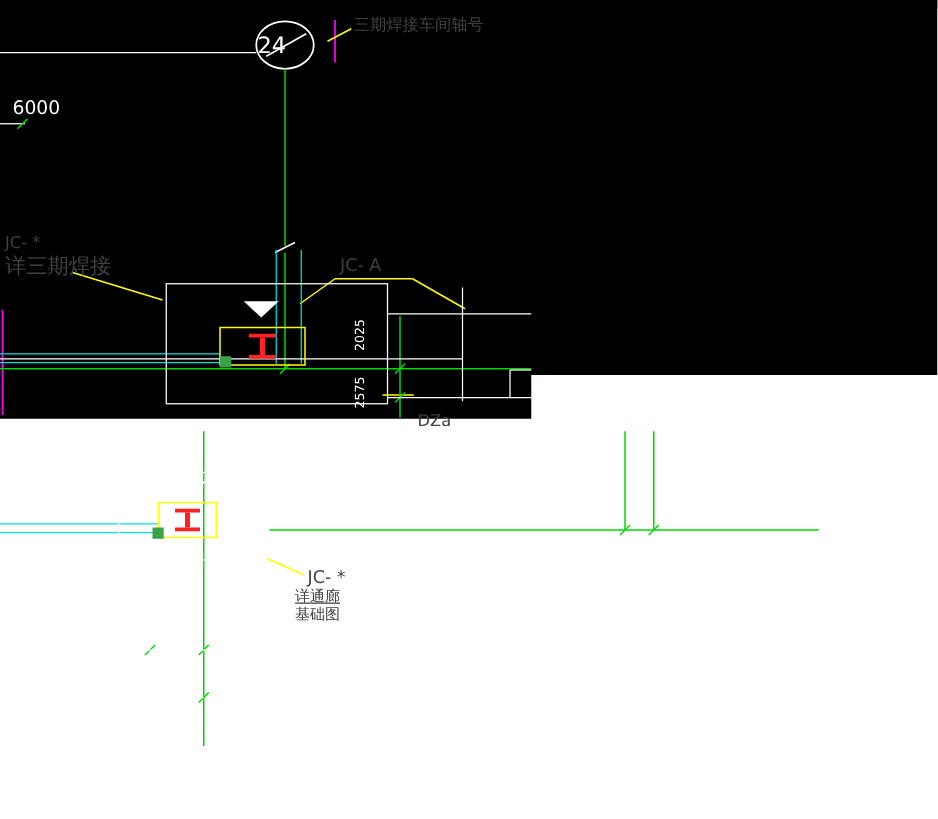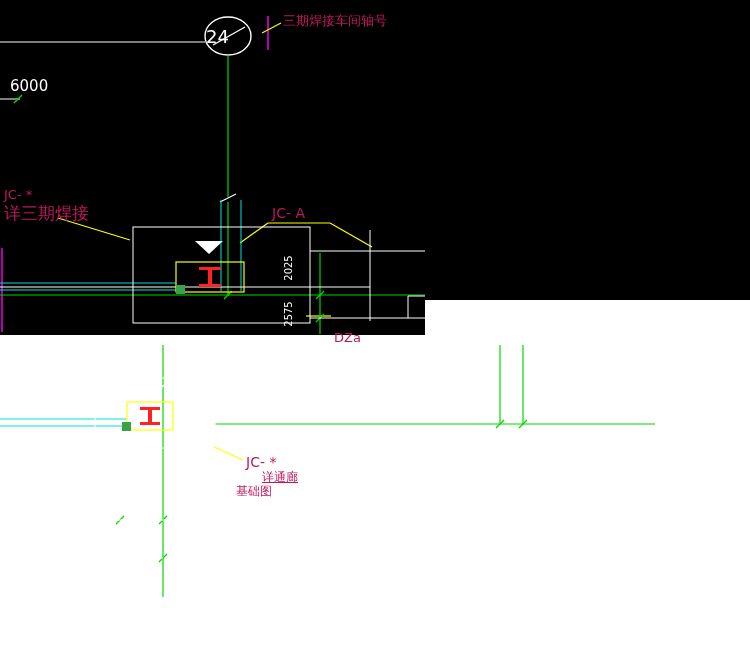--- a/index.html
+++ b/index.html
@@ -8,21 +8,21 @@
     background:#ffffff;
     font-family:"DejaVu Sans","Liberation Sans",sans-serif;
   }
   .panel{position:absolute;background:#000000;}
   #panel-top{left:0;top:10;width:425px;height:335px;}
   #panel-bottom{left:0;top:345;width:750px;height:300px;}
   #strip-bottom{left:0;top:648;width:750px;height:7px;}
   svg.overlay{position:absolute;left:0;top:0;width:750px;height:655px;}
   .t{position:absolute;white-space:nowrap;line-height:1.1;}
   .wht{color:#ffffff;}
-  .yel{color:#be185d;}
+  .yel{color:#404040;}
   .serif{font-family:"DejaVu Serif","Liberation Serif",serif;}
   .rot{transform:rotate(-90deg);transform-origin:center center;text-align:center;}
   .ctr{text-align:left;}
 </style>
 </head>
 <body>
 
 <div class="panel" id="panel-top"></div>
 <div class="panel" id="panel-bottom"></div>
 <div class="panel" id="strip-bottom"></div>
@@ -154,20 +154,20 @@
 <div class="t yel" style="left:4px;top:204px;font-size:17px;">详三期焊接</div>
 <div class="t yel" style="left:272px;top:206px;font-size:14px;">JC- A</div>
 <div class="t yel" style="left:334px;top:331px;font-size:13px;">DZa</div>
 <div class="t wht rot" style="left:272px;top:262px;width:34px;height:12px;font-size:10px;">2025</div>
 <div class="t wht rot" style="left:272px;top:308px;width:34px;height:12px;font-size:10px;">2575</div>
 
 <div class="t wht" style="left:18px;top:378px;font-size:14px;">MZ1</div>
 <div class="t wht" style="left:482px;top:345px;font-size:12px;">8</div>
 <div class="t wht ctr" style="left:663px;top:411px;width:40px;font-size:20px;">A</div>
 <div class="t yel" style="left:246px;top:455px;font-size:14px;">JC- *</div>
-<div class="t yel" style="left:262px;top:471px;font-size:12px;text-decoration:underline;">详通廊</div>
+<div class="t yel" style="left:236px;top:471px;font-size:12px;text-decoration:underline;">详通廊</div>
 <div class="t yel" style="left:236px;top:485px;font-size:12px;">基础图</div>
 <div class="t wht" style="left:2px;top:499px;font-size:15px;">500</div>
 <div class="t wht" style="left:172px;top:499px;font-size:15px;">900</div>
 <div class="t wht" style="left:2px;top:536px;font-size:15px;">6000</div>
 <div class="t wht serif" style="left:572px;top:551px;font-size:34px;letter-spacing:1px;">基础平面布</div>
 <div class="t wht serif" style="left:337px;top:600px;font-size:23px;letter-spacing:2px;">未特别注明的承台、桩帽、基础梁标</div>
 <div class="t wht ctr" style="left:131px;top:608px;width:52px;font-size:18px;">24</div>
 
 </body></html>

